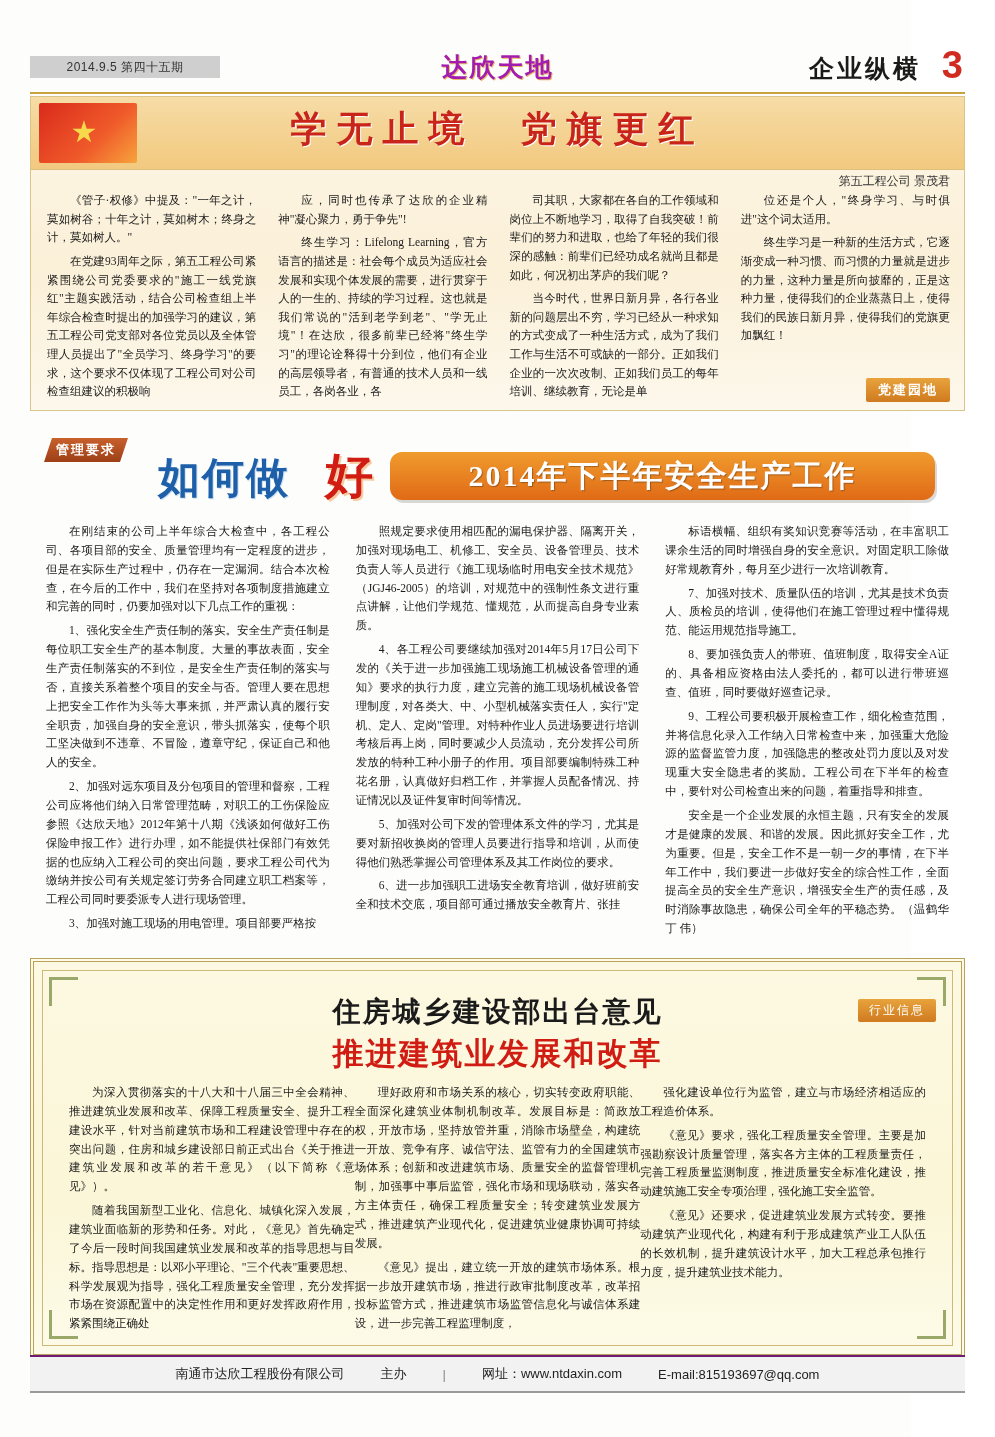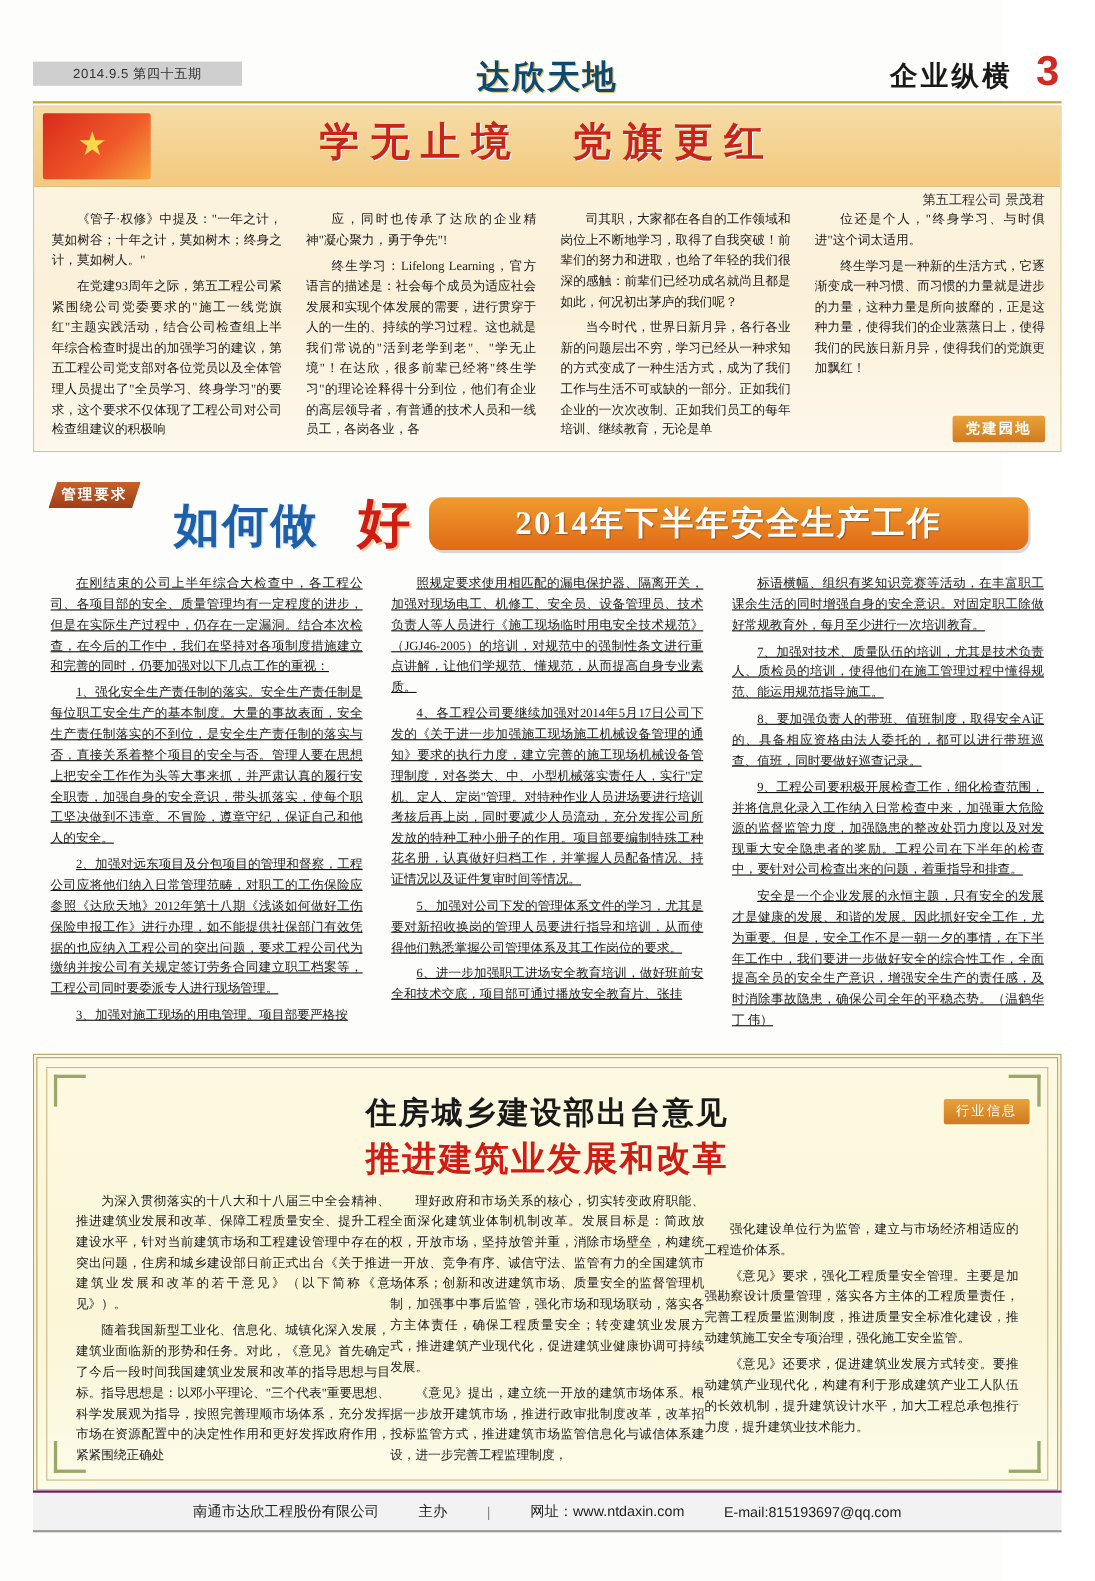--- a/index.html
+++ b/index.html
@@ -23,21 +23,21 @@
   .issue-bar{
     position:absolute;left:0;top:0;width:190px;height:22px;
     background:#cfcfcf;
     font-family:"Liberation Sans",sans-serif;
     font-size:12px;color:#333;
     display:flex;align-items:center;justify-content:center;
     letter-spacing:0.5px;
   }
   .paper-title{
     position:absolute;left:50%;top:-6px;transform:translateX(-50%);
-    font-size:30px;font-weight:bold;color:#0c4a6e;
+    font-size:26px;font-weight:bold;color:#a21caf;
     font-family:"DejaVu Serif",serif;
     letter-spacing:2px;
     text-shadow:1px 1px 0 #e8b96a;
   }
   .section-label{
     position:absolute;right:44px;top:-4px;
     font-size:25px;font-weight:bold;color:#1a1a1a;
     letter-spacing:3px;
   }
   .page-number{
@@ -132,21 +132,21 @@
     border-radius:12px;
     box-shadow:2px 3px 0 rgba(0,0,0,.15);
   }
   .t2-banner span{
     display:block;text-align:center;line-height:48px;
     font-size:30px;font-weight:bold;color:#fff;letter-spacing:2px;
     text-shadow:1px 1px 1px rgba(0,0,0,.3);
   }
   .art2-cols{
     position:absolute;left:0;top:98px;width:935px;
-    display:flex;gap:26px;padding:0 16px;box-sizing:border-box;text-decoration:underline;
+    display:flex;gap:26px;padding:0 16px;box-sizing:border-box;
   }
   .art2-cols .col{
     flex:1;font-size:11.5px;line-height:1.64;color:#1b1b1b;text-align:justify;
   }
   .art2-cols .col p{margin:0 0 5px 0;text-indent:2em;}
   .watermark{
     position:absolute;left:300px;top:520px;width:420px;height:300px;
     opacity:.10;pointer-events:none;
   }
 
@@ -180,21 +180,21 @@
   }
   .tag-industry{
     position:absolute;right:16px;top:28px;
     background:linear-gradient(180deg,#e8a33c,#cf7a1f);
     color:#fff;font-size:12px;font-weight:normal;
     padding:3px 11px;border-radius:2px;
     font-family:"Liberation Sans",sans-serif;letter-spacing:2px;
   }
   .art3-cols{
     position:absolute;left:0;top:112px;width:100%;
-    display:flex;padding:0 26px;box-sizing:border-box;align-items:center;
+    display:flex;padding:0 26px;box-sizing:border-box;
   }
   .art3-cols .col{
     flex:1;font-size:11.5px;line-height:1.64;color:#1b1b1b;text-align:justify;
   }
   .art3-cols .col p{margin:0 0 5px 0;text-indent:2em;}
 
   
   .footer{
     position:absolute;left:30px;bottom:44px;width:935px;height:34px;
     border-top:2px solid #701a75;border-bottom:2px solid #9a9a9a;
@@ -292,21 +292,21 @@
       <div class="corner bl"></div>
       <div class="corner br"></div>
 
       <div class="art3-t1">住房城乡建设部出台意见</div>
       <div class="art3-t2">推进建筑业发展和改革</div>
       <div class="tag-industry">行业信息</div>
 
       <div class="art3-cols">
         <div class="col">
           <p>为深入贯彻落实的十八大和十八届三中全会精神、推进建筑业发展和改革、保障工程质量安全、提升工程建设水平，针对当前建筑市场和工程建设管理中存在的突出问题，住房和城乡建设部日前正式出台《关于推进建筑业发展和改革的若干意见》（以下简称《意见》）。</p>
-          <p>随着我国新型工业化、信息化、城镇化深入发展，建筑业面临新的形势和任务。对此，《意见》首先确定了今后一段时间我国建筑业发展和改革的指导思想与目标。指导思想是：以邓小平理论、"三个代表"重要思想、科学发展观为指导，按照完善理顺市场体系，充分发挥市场在资源配置中的决定性作用和更好发挥政府作用，紧紧围绕正确处</p>
+          <p>随着我国新型工业化、信息化、城镇化深入发展，建筑业面临新的形势和任务。对此，《意见》首先确定了今后一段时间我国建筑业发展和改革的指导思想与目标。指导思想是：以邓小平理论、"三个代表"重要思想、科学发展观为指导，强化工程质量安全管理，充分发挥市场在资源配置中的决定性作用和更好发挥政府作用，紧紧围绕正确处</p>
         </div>
         <div class="col">
           <p>理好政府和市场关系的核心，切实转变政府职能、全面深化建筑业体制机制改革。发展目标是：简政放权，开放市场，坚持放管并重，消除市场壁垒，构建统一开放、竞争有序、诚信守法、监管有力的全国建筑市场体系；创新和改进建筑市场、质量安全的监督管理机制，加强事中事后监管，强化市场和现场联动，落实各方主体责任，确保工程质量安全；转变建筑业发展方式，推进建筑产业现代化，促进建筑业健康协调可持续发展。</p>
           <p>《意见》提出，建立统一开放的建筑市场体系。根据一步放开建筑市场，推进行政审批制度改革，改革招投标监管方式，推进建筑市场监管信息化与诚信体系建设，进一步完善工程监理制度，</p>
         </div>
         <div class="col">
           <p>强化建设单位行为监管，建立与市场经济相适应的工程造价体系。</p>
           <p>《意见》要求，强化工程质量安全管理。主要是加强勘察设计质量管理，落实各方主体的工程质量责任，完善工程质量监测制度，推进质量安全标准化建设，推动建筑施工安全专项治理，强化施工安全监管。</p>
           <p>《意见》还要求，促进建筑业发展方式转变。要推动建筑产业现代化，构建有利于形成建筑产业工人队伍的长效机制，提升建筑设计水平，加大工程总承包推行力度，提升建筑业技术能力。</p>
         </div>

